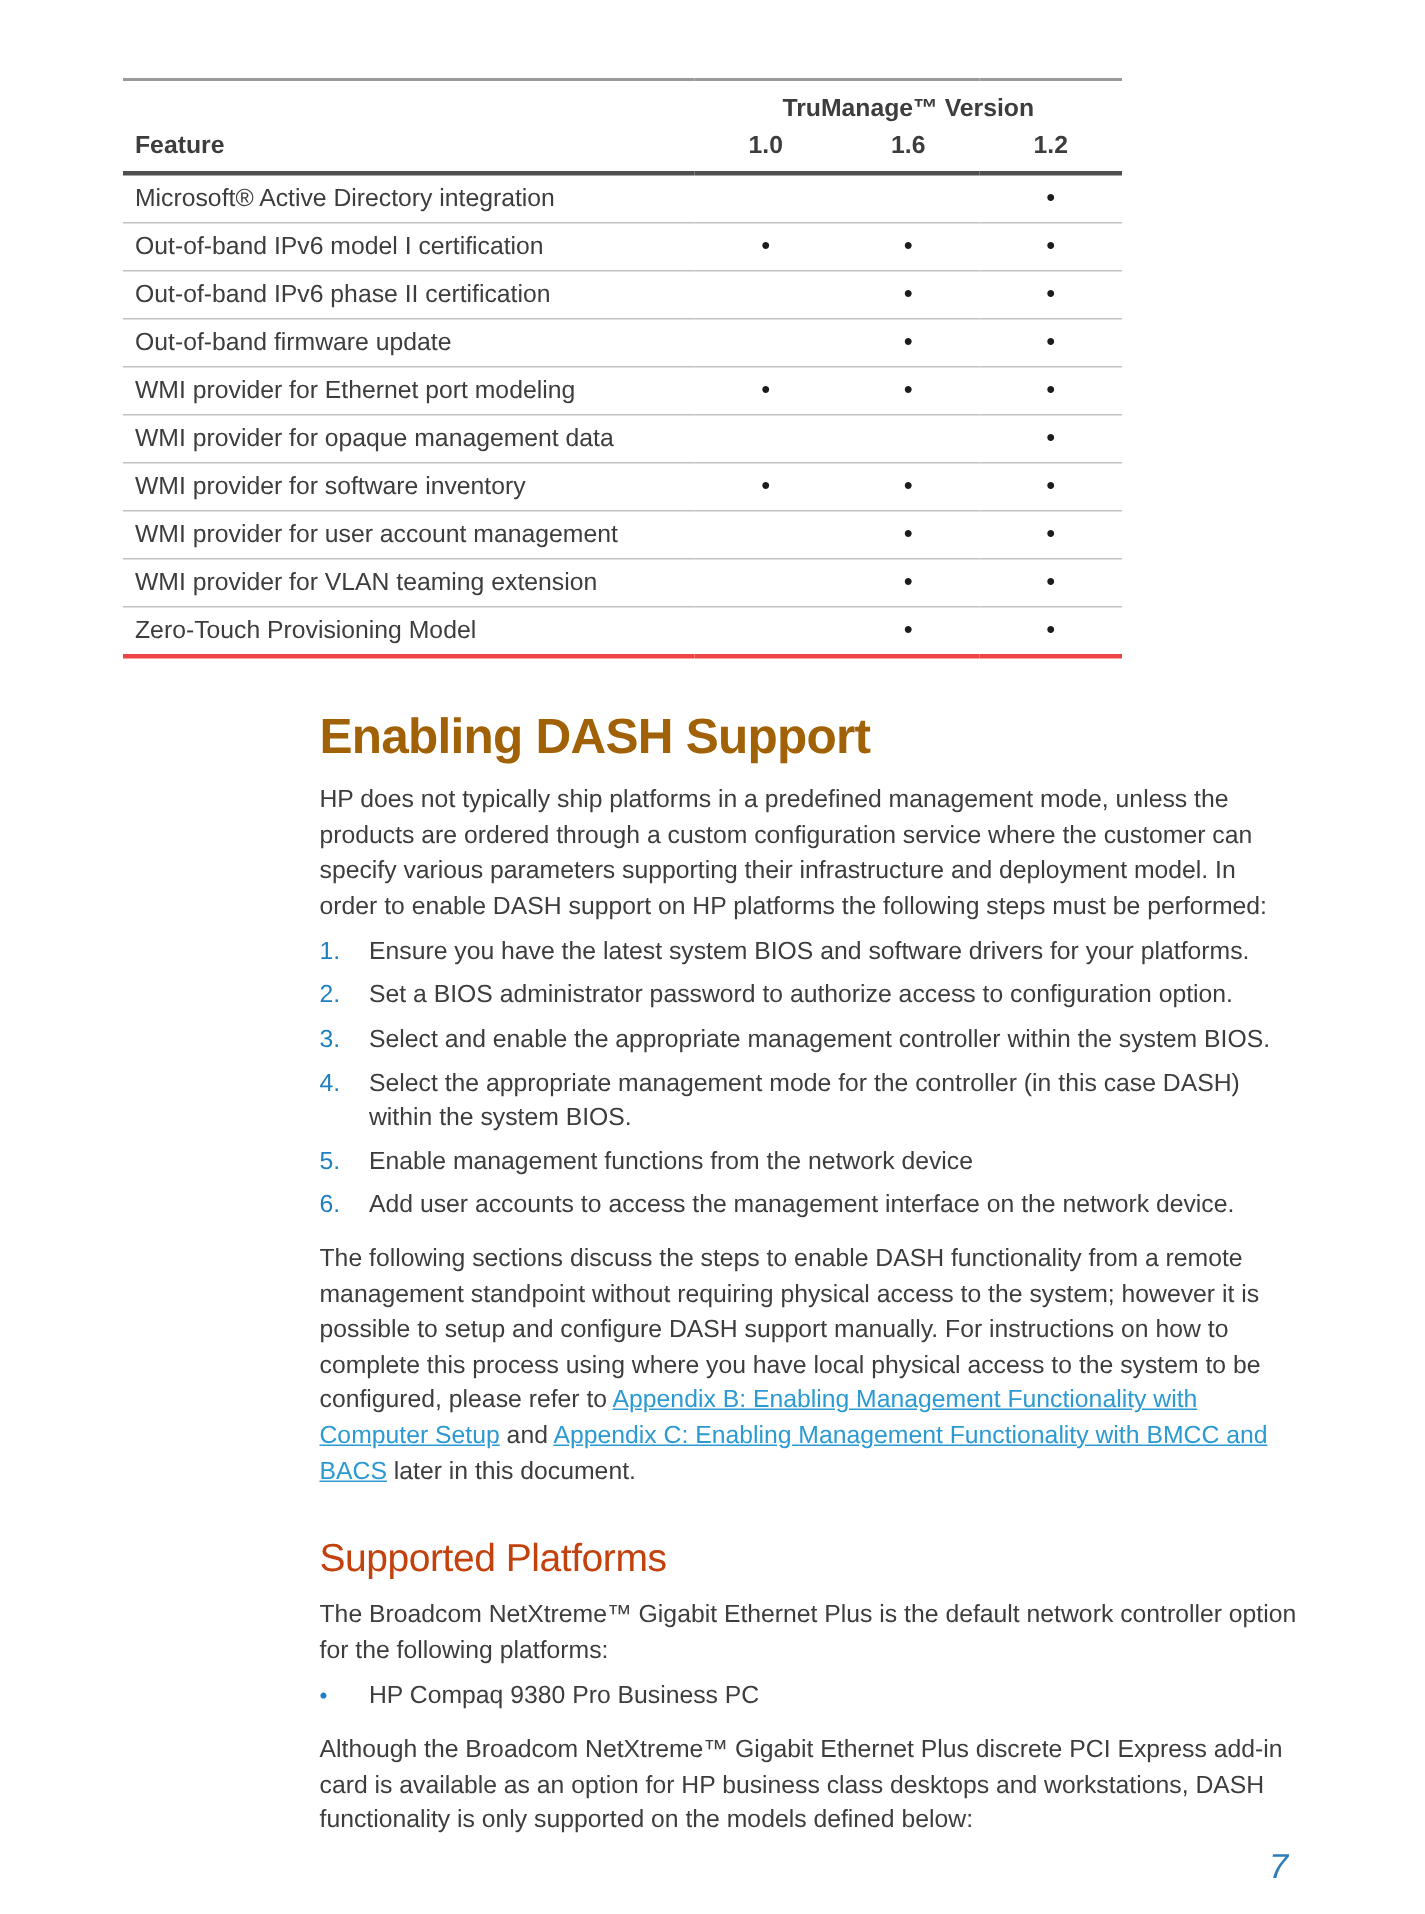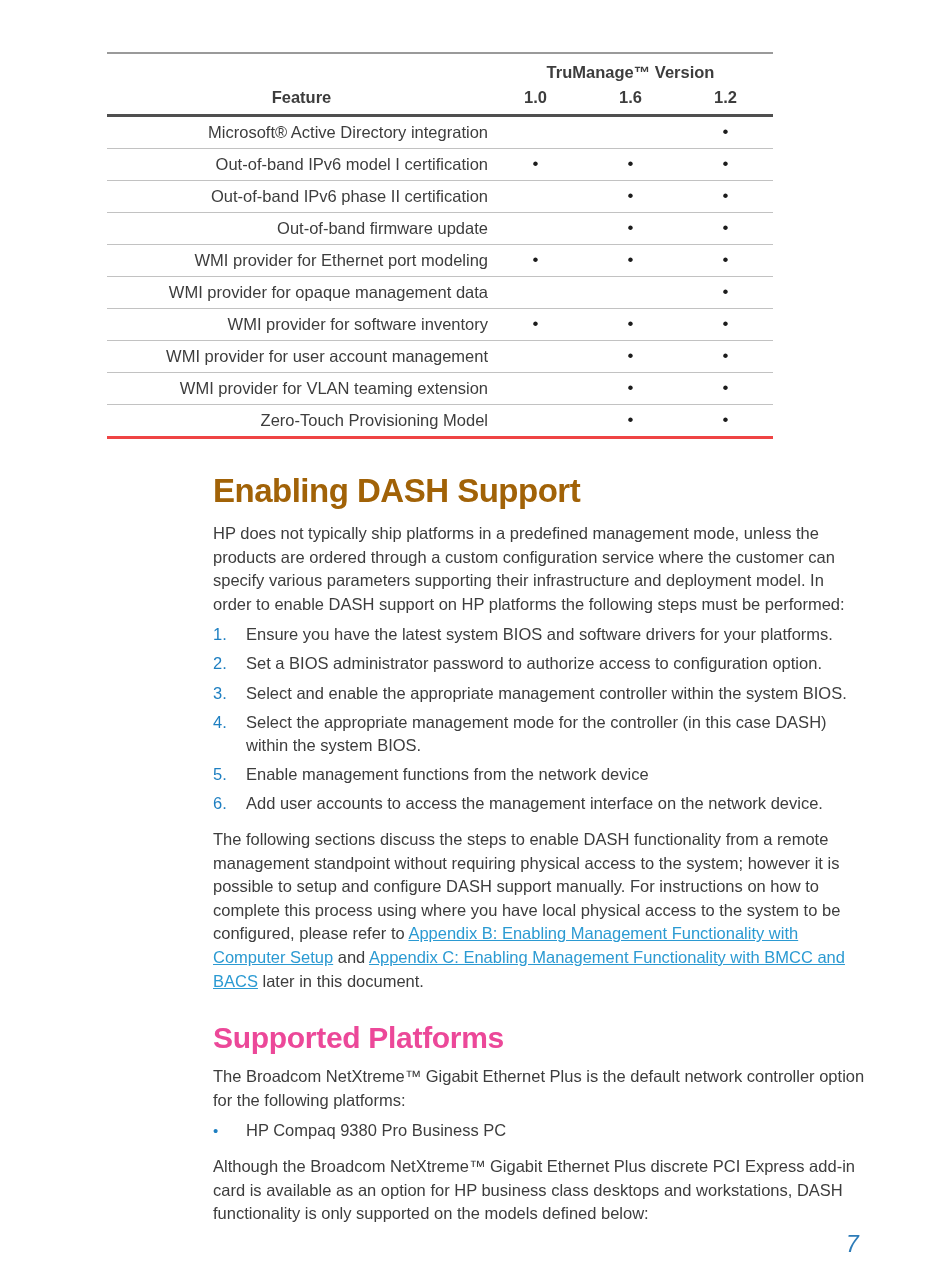--- a/index.html
+++ b/index.html
@@ -8,61 +8,61 @@
     width:950px;height:1276px;
     background:#ffffff;
     font-family:"Liberation Sans","DejaVu Sans",sans-serif;
     color:#3d3d3d;
     overflow:hidden;
   }
 
   
   table.feature-table{
     border-collapse:collapse;
-    margin:52px 0 0 107px;
+    margin:52px 0 0 82px;
     width:666px;
     table-layout:fixed;
     border-top:2px solid #9a9a9a;
     font-size:16.5px;
     color:#3d3d3d;
   }
   .feature-table col.c-feature{width:381px;}
   .feature-table col.c-ver{width:95px;}
   .feature-table th{font-weight:bold;padding:0;}
   .feature-table .group-row td,.feature-table .group-row th{
     padding-top:9px;padding-bottom:2px;border:none;text-align:center;
   }
   .feature-table .head-row th{
     border-bottom:3px solid #4f4f4f;
     padding:4px 0 7px 0;
   }
-  .feature-table .head-row th.feature-h{text-align:center;padding-left:8px;}
+  .feature-table .head-row th.feature-h{text-align:left;padding-left:8px;}
   .feature-table .head-row th.ver-h{text-align:center;}
   .feature-table tbody td{
     border-bottom:1px solid #c2c2c2;
     padding:5px 0 6px 0;
     height:16px;
   }
   .feature-table tbody tr:last-child td{border-bottom:3px solid #ef4444;}
-  .feature-table td.feature-cell{text-align:right;padding-left:8px;}
+  .feature-table td.feature-cell{text-align:left;padding-left:8px;}
   .feature-table td.dot-cell{text-align:center;font-size:17px;color:#1c1c1c;}
 
   
   h1.sec-title{
     margin:33px 0 0 213px;
     font-size:33px;line-height:38px;
     font-weight:bold;
     color:#a16207;
     letter-spacing:-0.5px;
   }
   h2.sub-title{
     margin:30px 0 0 213px;
-    font-size:30px;line-height:30px;
-    font-weight:bold;
-    color:#ec4899;
+    font-size:26px;line-height:30px;
+    font-weight:normal;
+    color:#c2410c;
     letter-spacing:-0.3px;
   }
 
   
   p.body-text{
     margin:12px 0 0 213px;
     width:652px;
     font-size:16.5px;
     line-height:23.6px;
   }

